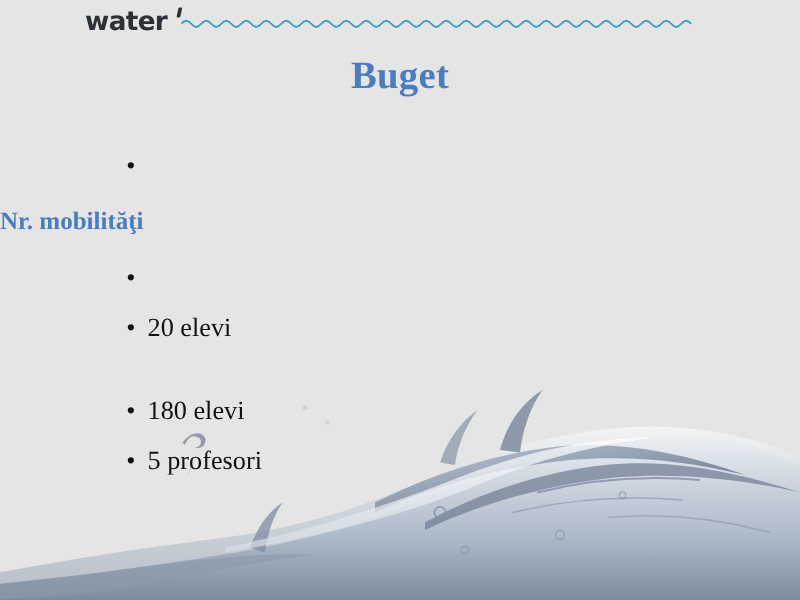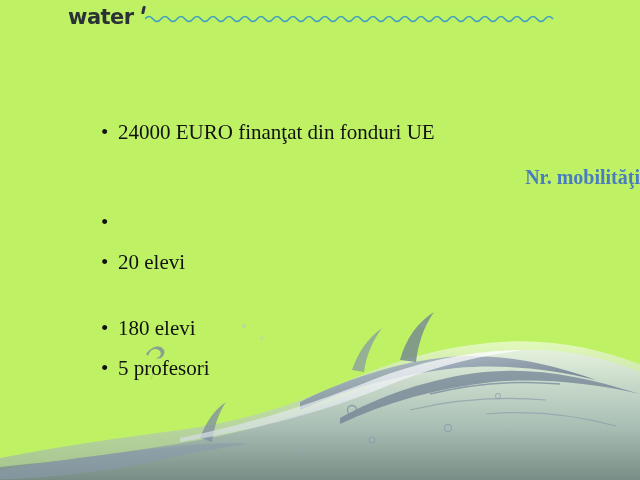--- a/index.html
+++ b/index.html
@@ -4,21 +4,21 @@
 <style>
   html, body {
     margin: 0;
     padding: 0;
     background: #ffffff;
   }
   #slide {
     position: relative;
     width: 640px;
     height: 480px;
-    background: #bef264;
+    background: #e5e5e5;
     overflow: hidden;
     font-family: "Liberation Serif", "DejaVu Serif", serif;
     text-decoration: underline;
   }
 
   
   .splash {
     position: absolute;
     left: 0;
     bottom: 0;
@@ -97,21 +97,21 @@
     top: 0;
     font-size: 21px;
     line-height: 40px;
     color: #111111;
   }
   .bullet-text {
     display: inline-block;
     margin-left: 16px;
   }
   .subhead {
-    text-align: right;
+    text-align: left;
     font-size: 20px;
     font-weight: bold;
     color: #4a7cc0;
     line-height: 38px;
     height: 38px;
   }
   .spacer-sm { height: 6px; }
   .spacer-md { height: 20px; }
 </style>
 </head>
@@ -209,26 +209,26 @@
     <svg class="wave-line" width="412" height="14" viewBox="0 0 412 14">
       <path d="M0 7 q4 -5 8 0 t8 0 t8 0 t8 0 t8 0 t8 0 t8 0 t8 0 t8 0 t8 0
                t8 0 t8 0 t8 0 t8 0 t8 0 t8 0 t8 0 t8 0 t8 0 t8 0
                t8 0 t8 0 t8 0 t8 0 t8 0 t8 0 t8 0 t8 0 t8 0 t8 0
                t8 0 t8 0 t8 0 t8 0 t8 0 t8 0 t8 0 t8 0 t8 0 t8 0
                t8 0 t8 0 t8 0 t8 0 t8 0 t8 0 t8 0 t8 0 t8 0 t8 0
                t8 0" fill="none" stroke="#3f9ec4" stroke-width="1.6"></path>
     </svg>
   </div>
 
+  <div class="slide-title">Buget</div>
 
   <div class="body-block">
 
     <div class="bullet-row">
       <span class="bullet-dot">•</span>
-      <span class="bullet-text">24000 EURO finanţat din fonduri UE</span>
     </div>
 
     <div class="spacer-sm"></div>
 
     <div class="subhead">Nr. mobilităţi</div>
 
     <div class="spacer-sm"></div>
 
     <div class="bullet-row">
       <span class="bullet-dot">•</span>

